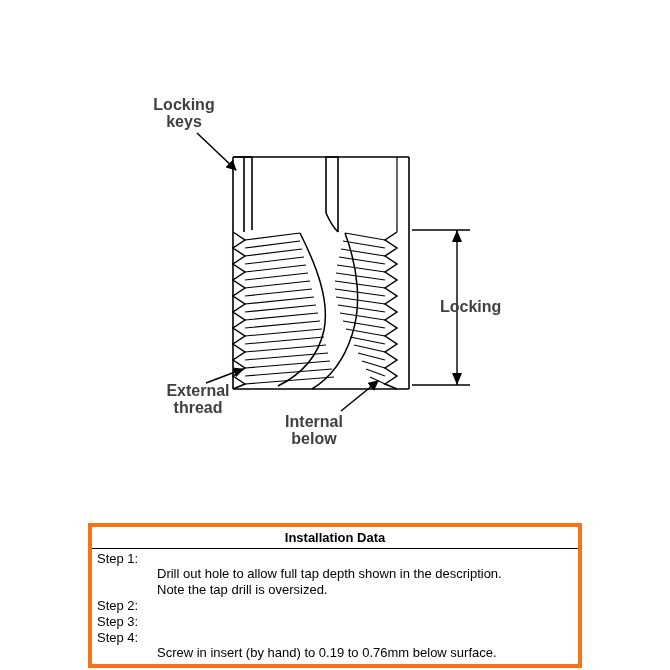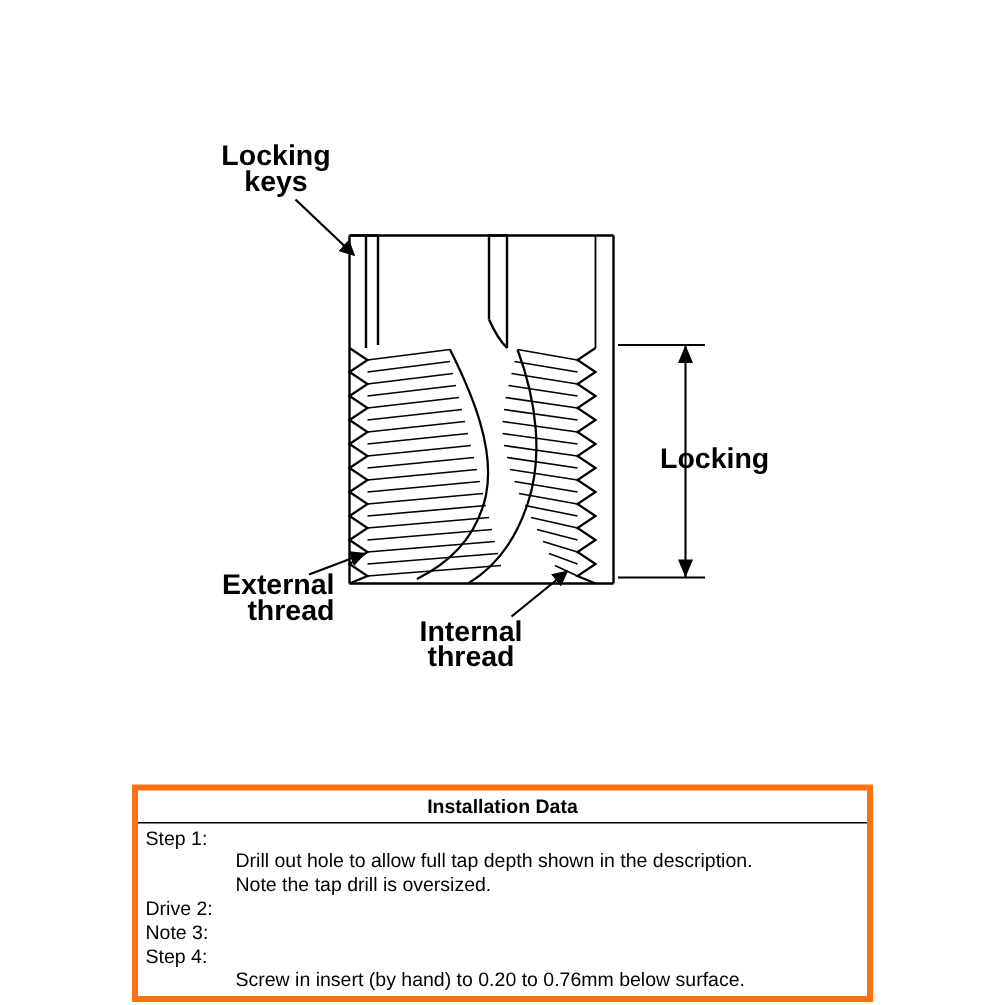--- a/index.html
+++ b/index.html
@@ -17,28 +17,28 @@
   }
   #canvas {
     position: absolute;
     left: 0; top: 0;
     width: 670px;
     height: 670px;
   }
   .lbl {
     position: absolute;
     font-family: "Liberation Sans", sans-serif;
-    font-size: 19px;
+    font-size: 16px;
     font-weight: 700;
-    color: #000000;
+    color: #404040;
     line-height: 17px;
     white-space: pre;
   }
   #lbl-locking { left: 141px; top: 96px; text-align: center; width: 86px; }
-  #lbl-external { left: 137px; top: 382px; text-align: right; width: 86px; }
+  #lbl-external { left: 155px; top: 382px; text-align: center; width: 86px; }
   #lbl-internal { left: 271px; top: 413px; text-align: center; width: 86px; }
   #lbl-length  { left: 440px; top: 298px; }
 
   
   #install-box {
     position: absolute;
     left: 88px;
     top: 523px;
     width: 494px;
     border: 4px solid #f97316;
@@ -193,41 +193,41 @@
     <path d="M 457 230 L 452 242 L 462 242 Z" fill="#000000" stroke="none"></path>
     <path d="M 457 385 L 452 373 L 462 373 Z" fill="#000000" stroke="none"></path>
   </g>
 </svg>
 
 <div class="lbl" id="lbl-locking">Locking
 keys</div>
 <div class="lbl" id="lbl-external">External
 thread</div>
 <div class="lbl" id="lbl-internal">Internal
-thread</div>
+below</div>
 <div class="lbl" id="lbl-length">Locking</div>
 
 <div id="install-box">
   <div id="install-title">Installation Data</div>
   <div id="install-steps">
 
     <div class="step-row">
       <span class="step-label">Step 1:</span>
       <span class="step-text">Drill out hole to allow full tap depth shown in the description.
 Note the tap drill is oversized.</span>
     </div>
 
     <div class="step-row">
-      <span class="step-label">Drive 2:</span>
-    </div>
-
-    <div class="step-row">
-      <span class="step-label">Note 3:</span>
+      <span class="step-label">Step 2:</span>
+    </div>
+
+    <div class="step-row">
+      <span class="step-label">Step 3:</span>
     </div>
 
     <div class="step-row">
       <span class="step-label">Step 4:</span>
-      <span class="step-text">Screw in insert (by hand) to 0.20 to 0.76mm below surface.</span>
+      <span class="step-text">Screw in insert (by hand) to 0.19 to 0.76mm below surface.</span>
     </div>
 
 
   </div>
 </div>
 
 </body></html>

